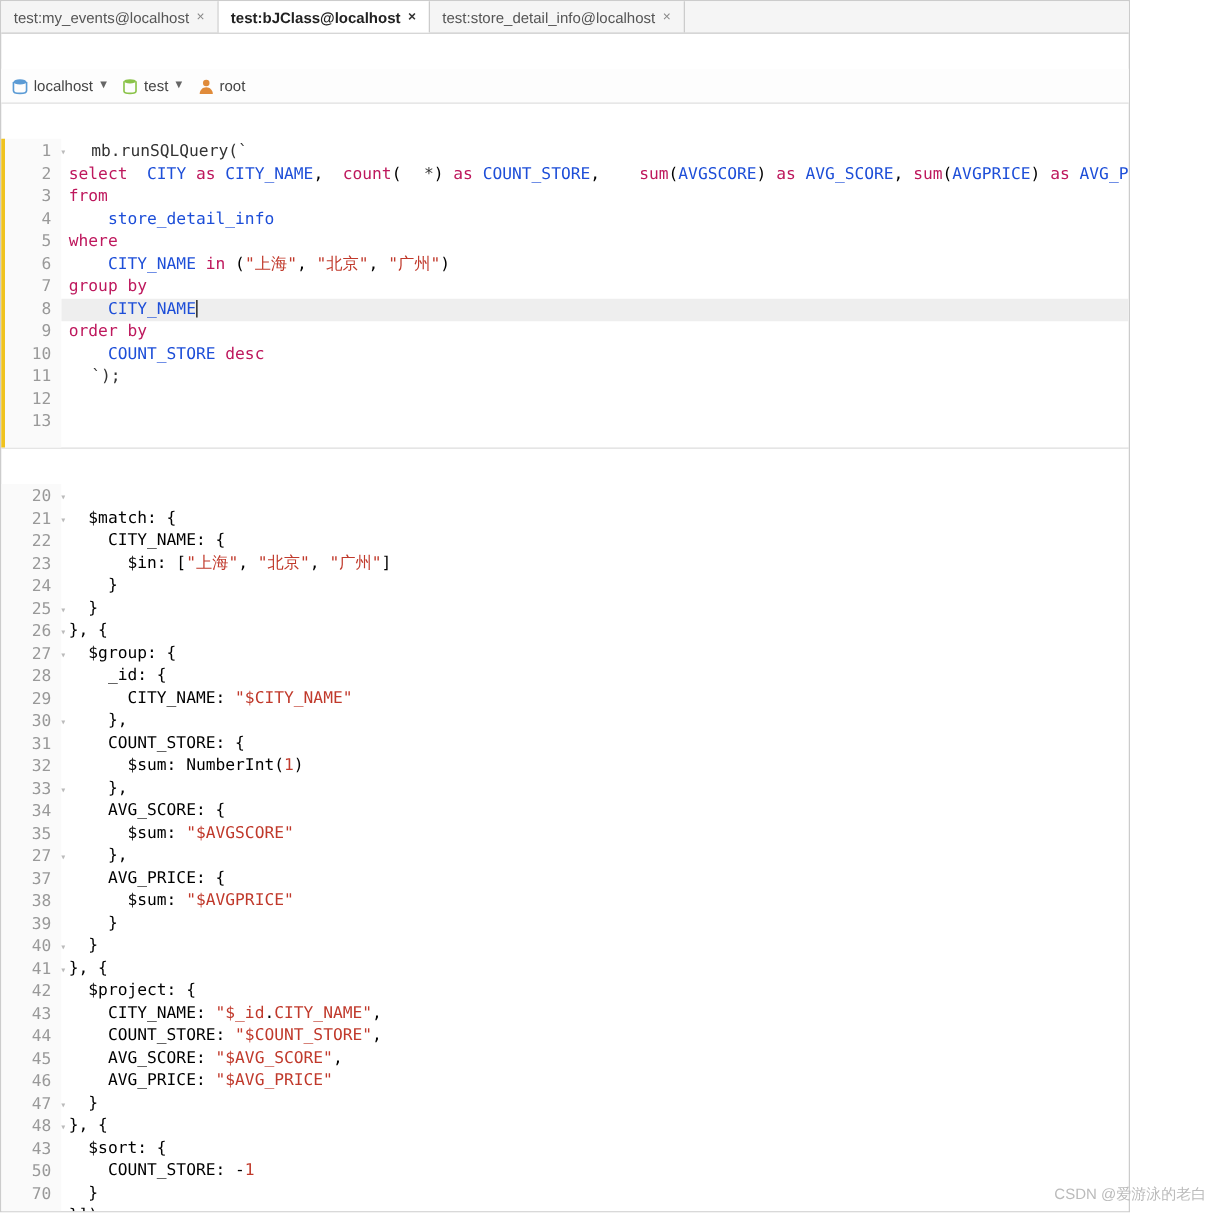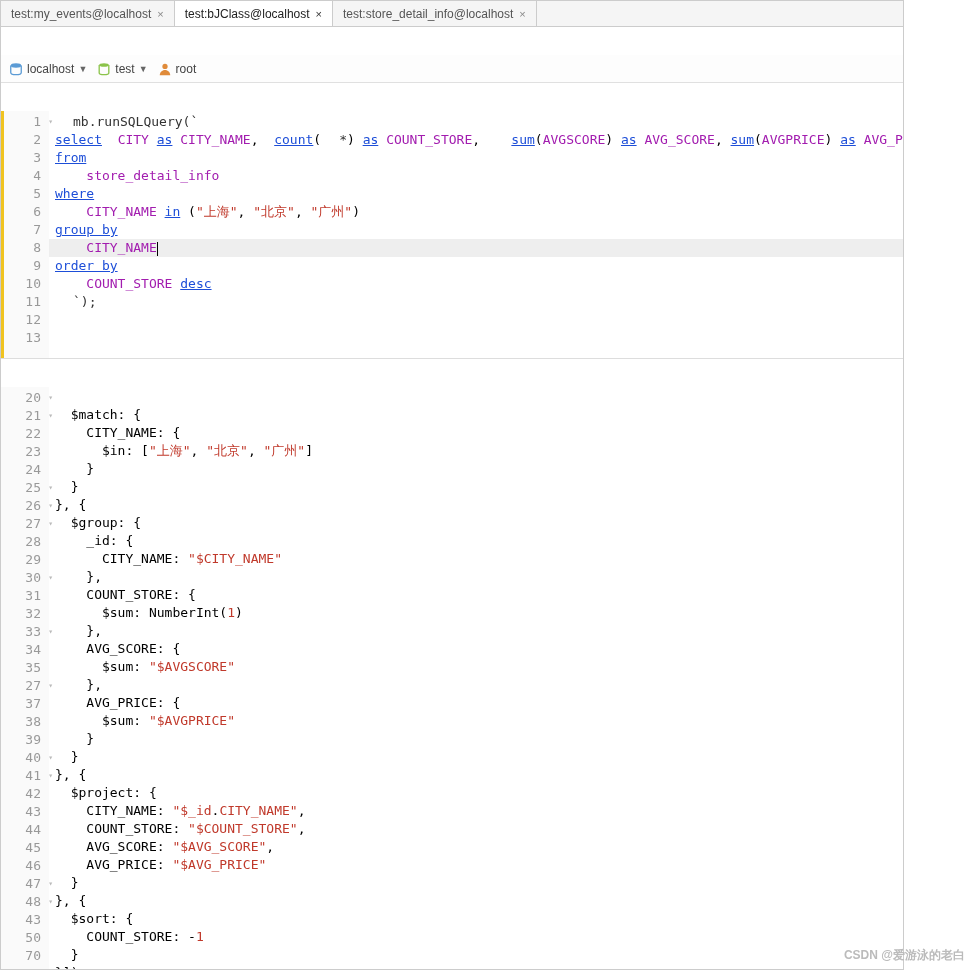--- a/index.html
+++ b/index.html
@@ -2,40 +2,40 @@
 <html><head>
 <meta charset="utf-8">
 <style>
   * { box-sizing: border-box; margin: 0; padding: 0; }
   html, body { width: 977px; height: 970px; font-family: "Segoe UI", Tahoma, sans-serif; font-size: 12px; background: #fff; overflow: hidden; }
   .app { width: 904px; height: 970px; border: 1px solid #ccc; display: flex; flex-direction: column; background: #fff; gap: 28px; }
 
   
   .file-tabs { display: flex; height: 26px; background: #f5f5f5; border-bottom: 1px solid #ccc; }
   .file-tab { padding: 4px 10px; border-right: 1px solid #ccc; display: flex; align-items: center; gap: 6px; color: #555; cursor: pointer; font-size: 12px; }
-  .file-tab.active { background: #fff; font-weight: 400; color: #222; }
+  .file-tab.active { background: #fff; font-weight: 700; color: #222; }
   .file-tab .close { color: #888; font-size: 11px; }
   .file-tab.active .close { color: #333; }
 
   
   .conn-bar { display: flex; align-items: center; height: 28px; padding: 0 8px; gap: 10px; border-bottom: 1px solid #e0e0e0; background: #fdfdfd; }
-  .conn-item { display: flex; align-items: center; gap: 4px; color: #444; }
+  .conn-item { display: flex; align-items: flex-start; gap: 4px; color: #444; }
   .conn-item .caret { font-size: 9px; color: #666; }
   .ico { width: 14px; height: 14px; display: inline-block; }
 
   
   .editor { display: flex; height: 248px; border-bottom: 1px solid #ddd; font-family: Consolas, monospace; font-size: 13px; position: relative; }
   .gutter { width: 48px; background: #fafafa; text-align: right; color: #999; padding-top: 2px; user-select: none; }
   .gutter div { height: 18px; line-height: 18px; padding-right: 8px; position: relative; }
   .gutter .fold::after { content: "▾"; position: absolute; right: -4px; font-size: 8px; color: #bbb; }
   .code { flex: 1; padding-top: 2px; white-space: pre; overflow: hidden; }
   .code-line { height: 18px; line-height: 18px; padding-left: 6px; }
   .code-line.hl { background: #eeeeee; }
-  .kw { color: #1d4ed8; text-decoration: underline; }
-  .id { color: #a21caf; }
+  .kw { color: #be185d; }
+  .id { color: #1d4ed8; }
   .str { color: #c0392b; }
   .plain { color: #333; margin-left: 18px; }
   .lbar { position: absolute; left: 0; top: 0; width: 3px; height: 100%; background: #f0c320; }
   .cursor { display:inline-block; width:1px; height:14px; background:#000; vertical-align:middle; }
 
   
   .arrow-svg { position:absolute; left:52px; top:-15px; pointer-events:none; }
 
   
   .result-tabs { display: flex; height: 30px; border-bottom: 1px solid #ccc; align-items: flex-end; padding-left: 8px; background: #fdfdfd; position: relative; }
@@ -45,21 +45,21 @@
   
   .result-toolbar { display:flex; align-items:center; height:30px; border-bottom:1px solid #e0e0e0; padding: 0 8px; gap: 14px; color:#555; }
   .result-toolbar .chk { display:flex; align-items:center; gap:4px; }
   .chkbox { width:12px; height:12px; border:1px solid #888; display:inline-block; }
 
   
   .console { flex:1; display:flex; font-family: Consolas, monospace; font-size: 13px; overflow:hidden; }
   .console .gutter { width: 48px; }
   .console .code { flex:1;margin-top:17px; }
 
-  .watermark { position:absolute; right:12px; bottom:6px; color:#bbb; font-size:12px; pointer-events:none;font-weight:bold; }
+  .watermark { position:absolute; right:12px; bottom:6px; color:#bbb; font-size:12px; pointer-events:none; }
 </style>
 </head>
 <body>
 
 <div class="app">
 
   <div class="file-tabs" id="file-tabs">
       <div class="file-tab">
         <span>test:my_events@localhost</span>
         <span class="close">×</span>

